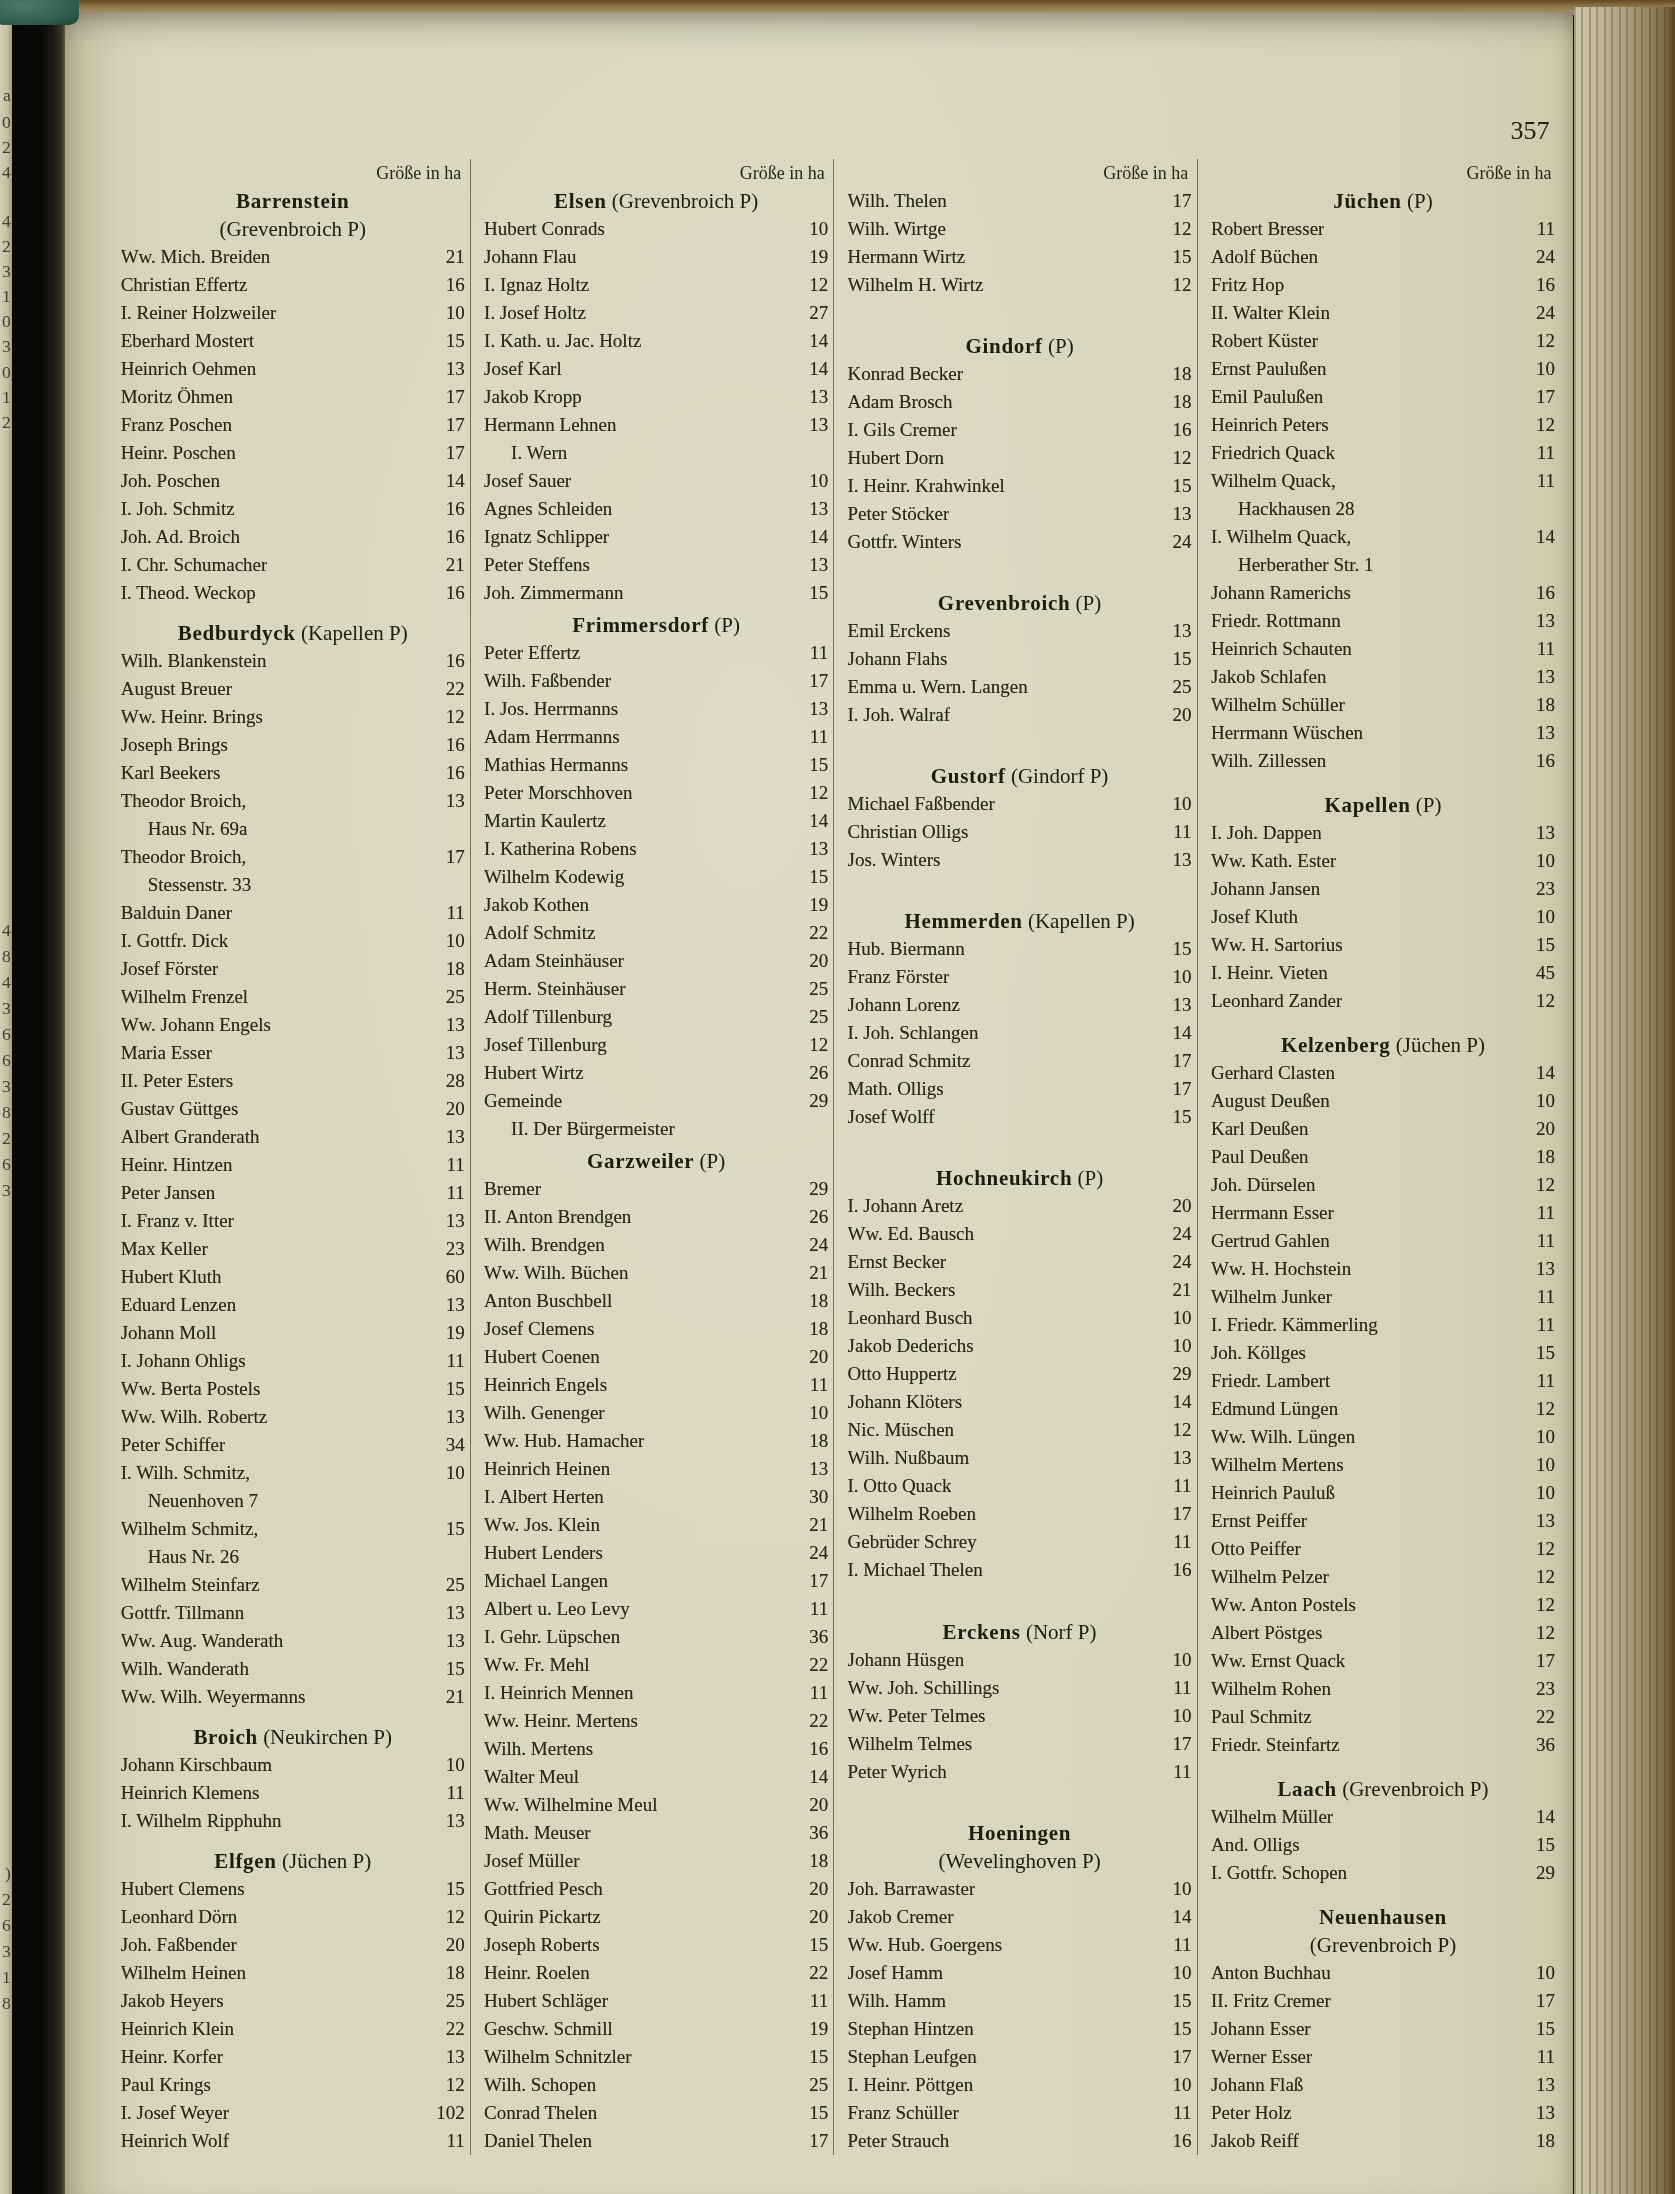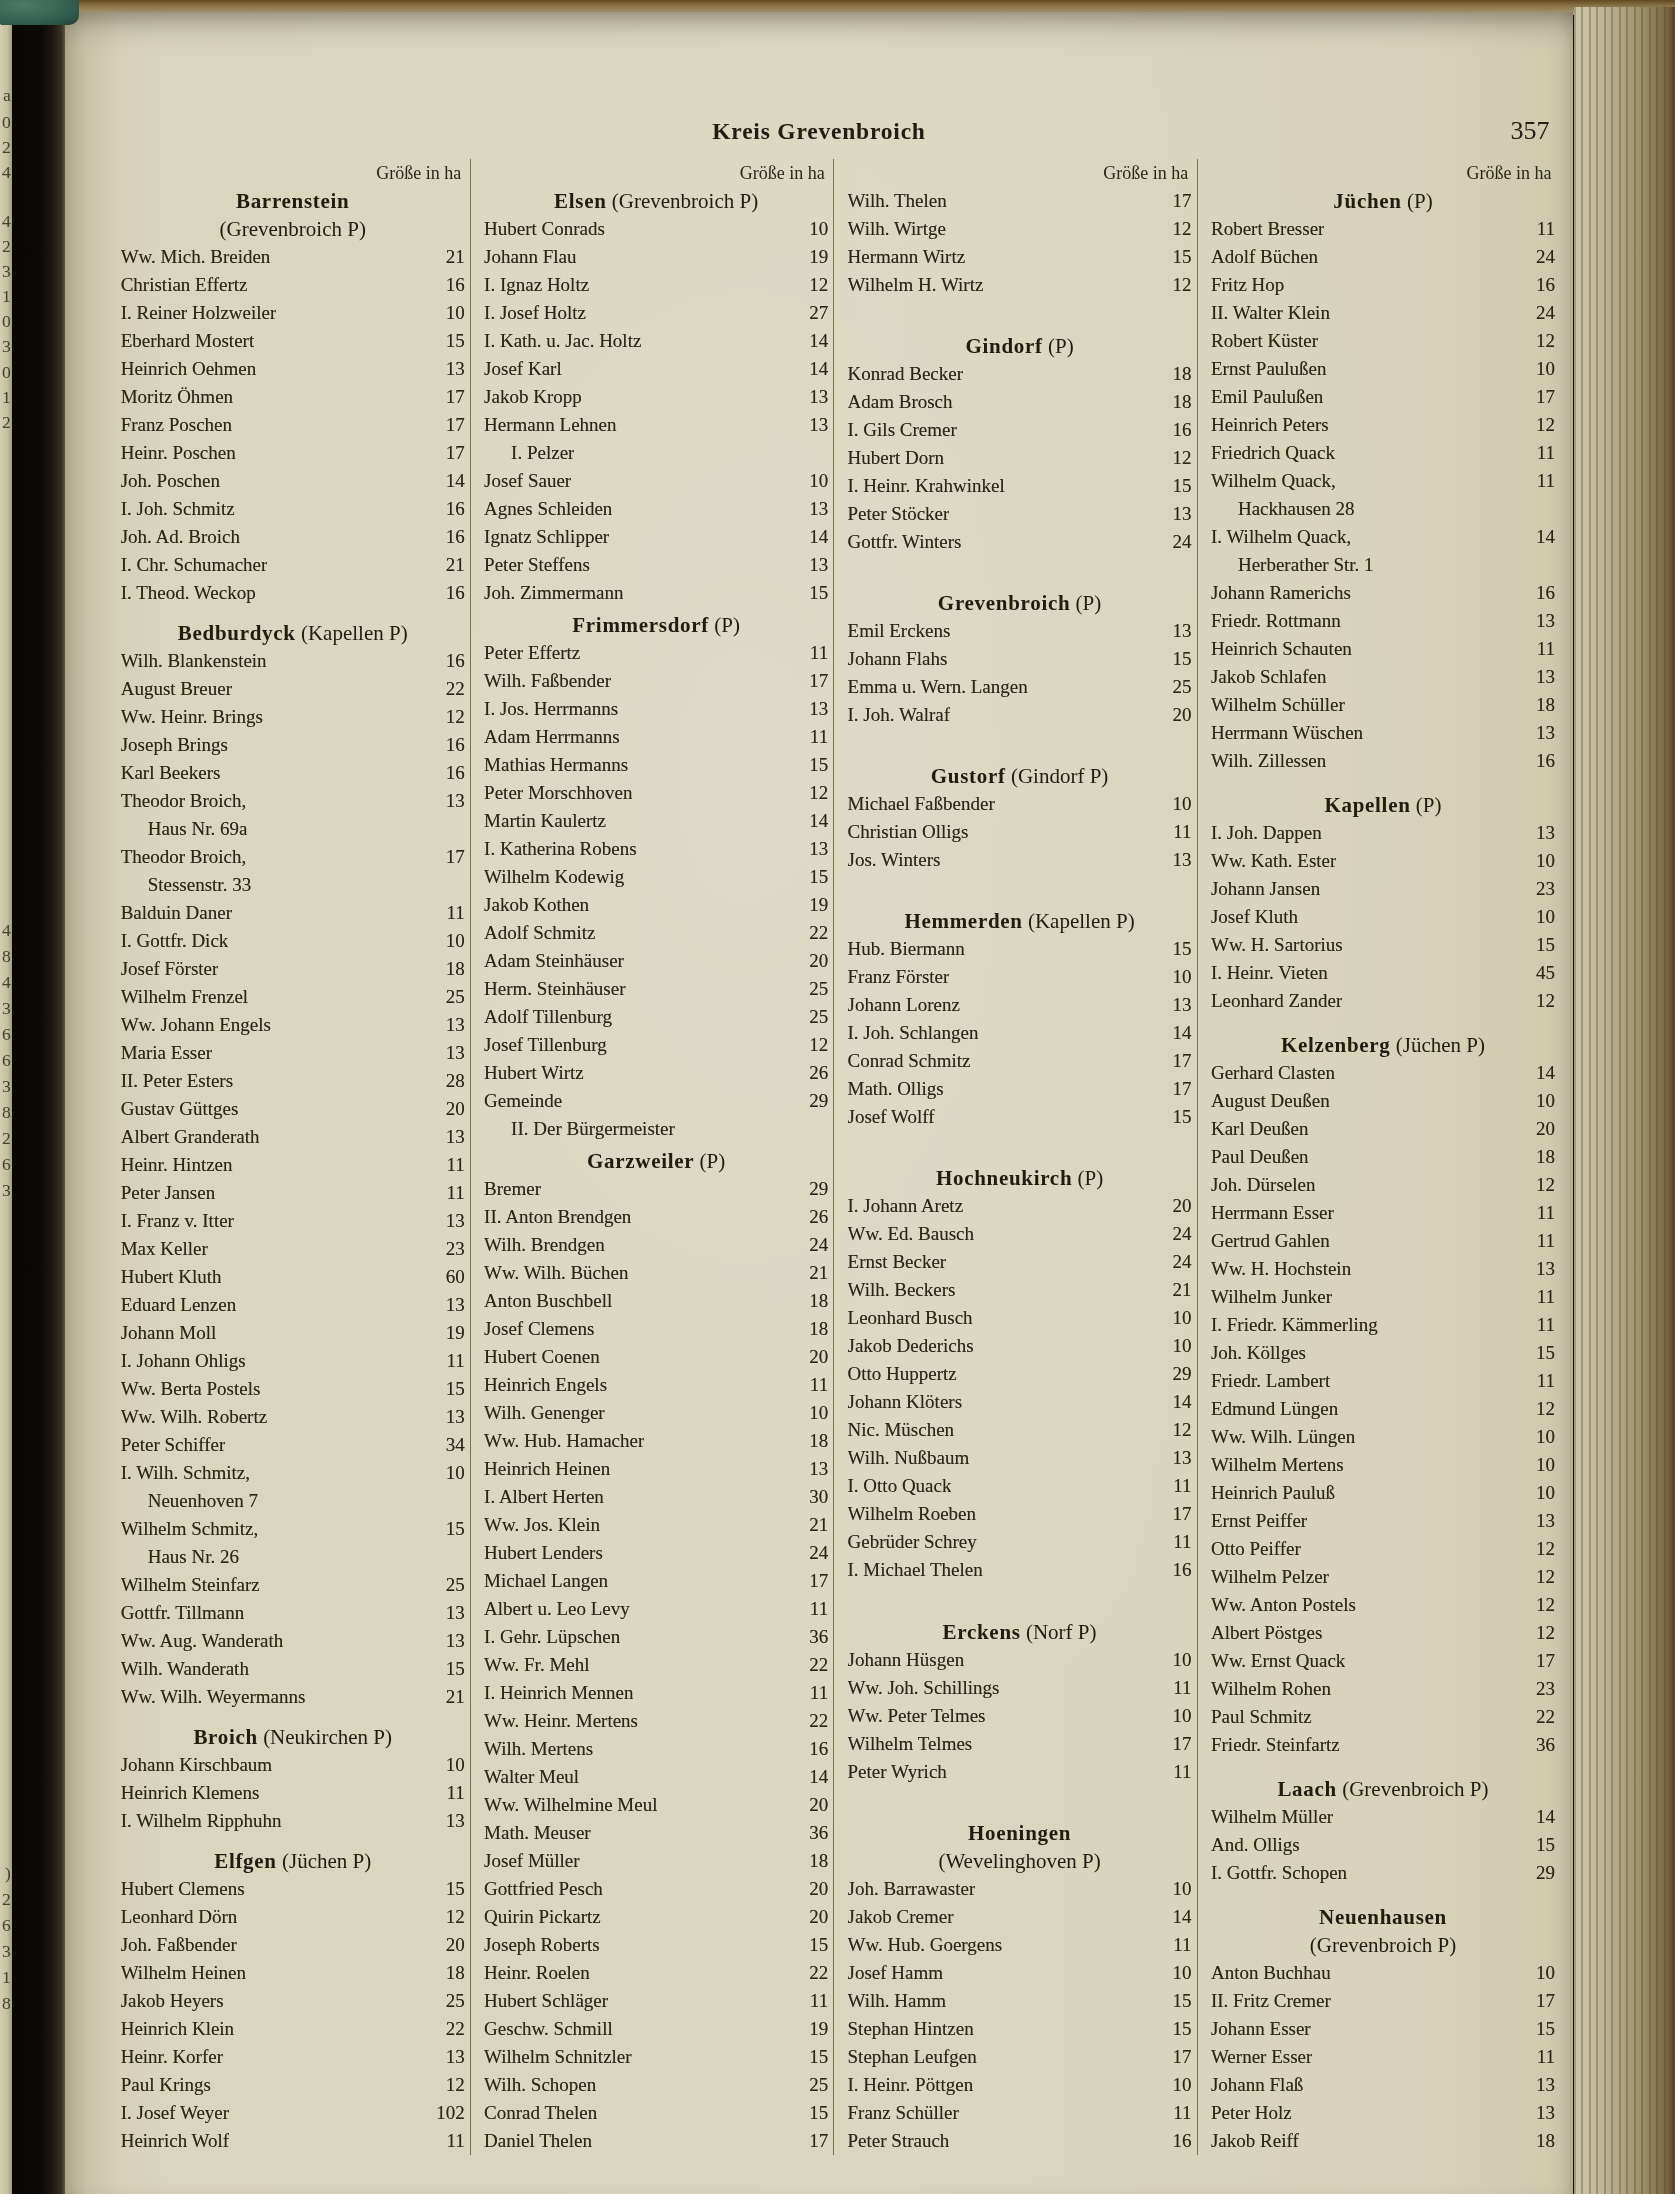--- a/index.html
+++ b/index.html
@@ -108,21 +108,20 @@
         <span class="frag" style="top: 1969px;">1</span>
         <span class="frag" style="top: 1995px;">8</span>
       </div>
   </div>
   <div class="binding"></div>
   <div class="book-top"></div>
   <div class="corner-green"></div>
   <div class="page-stack"></div>
 
   <div class="page">
-    <div class="title">Kreis Grevenbroich</div>
     <div class="pagenum">357</div>
     <div class="content">
         <div class="col">
           <div class="section">
             <div class="size-header">Größe in ha</div>
             <div class="heading"><span class="h-bold">Barrenstein</span></div>
             <div class="heading"><span class="h-normal">(Grevenbroich P)</span></div>
             <div class="row">
               <span class="name">Ww. Mich. Breiden</span>
               <span class="val">21</span>
@@ -416,21 +415,21 @@
             </div>
             <div class="row">
               <span class="name">Jakob Kropp</span>
               <span class="val">13</span>
             </div>
             <div class="row">
               <span class="name">Hermann Lehnen</span>
               <span class="val">13</span>
             </div>
             <div class="row indent">
-              <span class="name">I. Pelzer</span>
+              <span class="name">I. Wern</span>
             </div>
             <div class="row">
               <span class="name">Josef Sauer</span>
               <span class="val">10</span>
             </div>
             <div class="row">
               <span class="name">Agnes Schleiden</span>
               <span class="val">13</span>
             </div>
             <div class="row">

